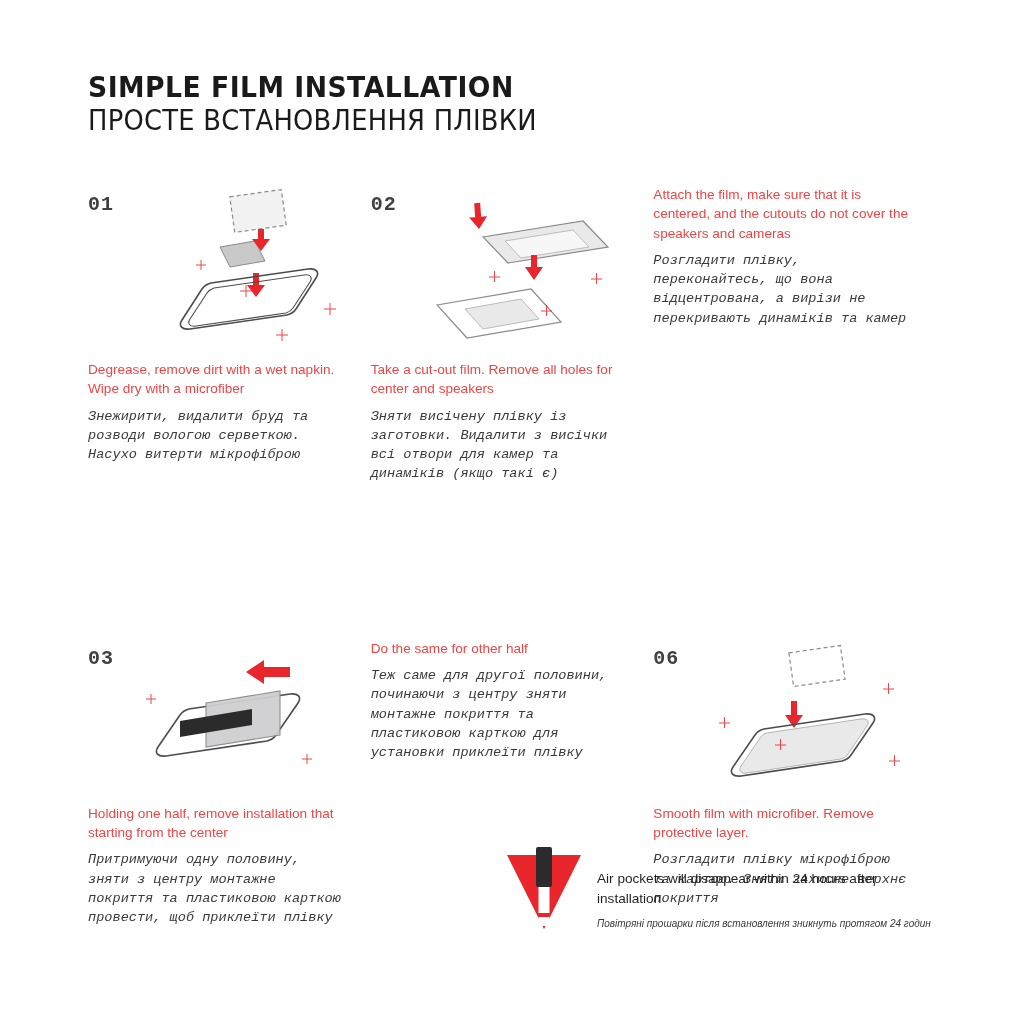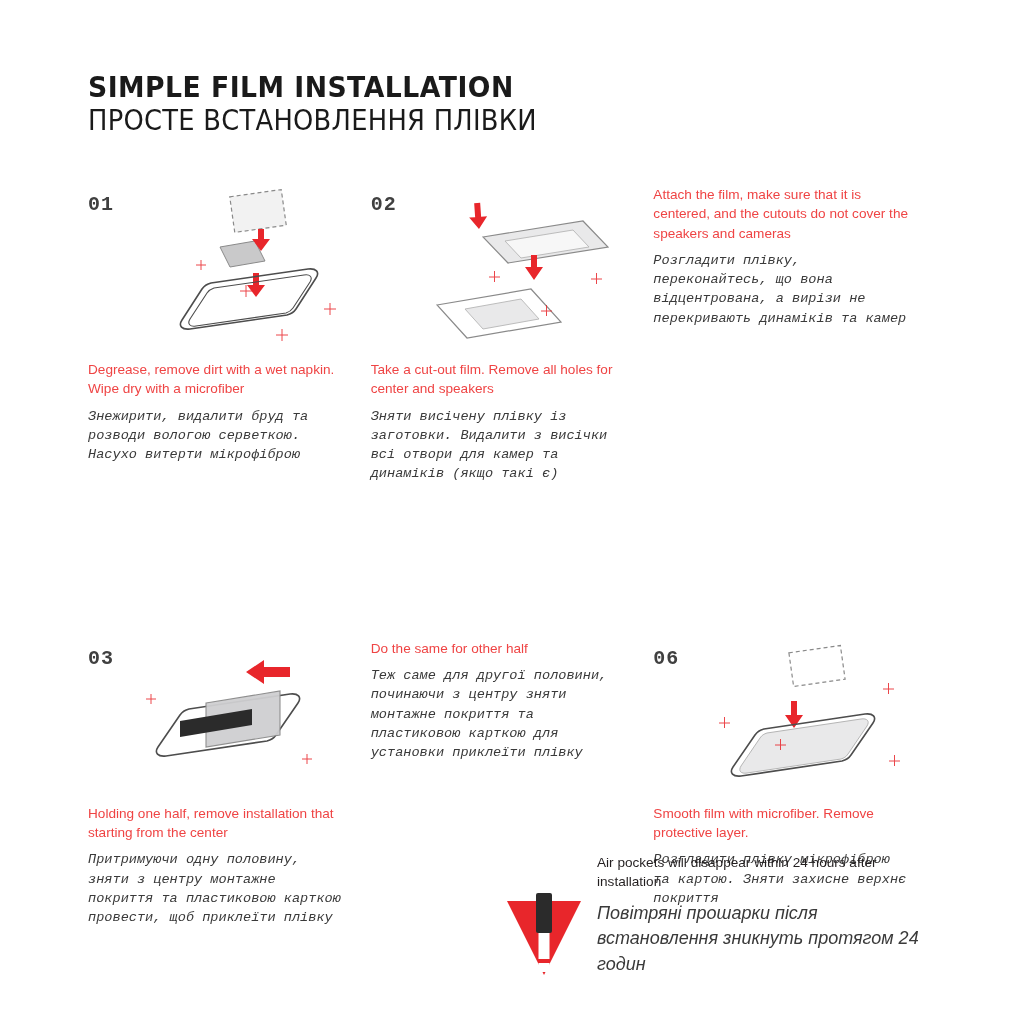--- a/index.html
+++ b/index.html
@@ -130,21 +130,21 @@
   .footer-en {
     font-family: "Liberation Sans", sans-serif;
     font-size: 13.6px;
     line-height: 1.42;
     color: #231f20;
     margin-bottom: 9px;
   }
   .footer-ua {
     font-family: "Liberation Sans", sans-serif;
     font-style: italic;
-    font-size: 18px;
+    font-size: 10px;
     line-height: 1.42;
     color: #3a3a3a;
   }
   svg { display: block; overflow: visible; }
 </style>
 </head>
 <body>
 
 <div class="page">
 

